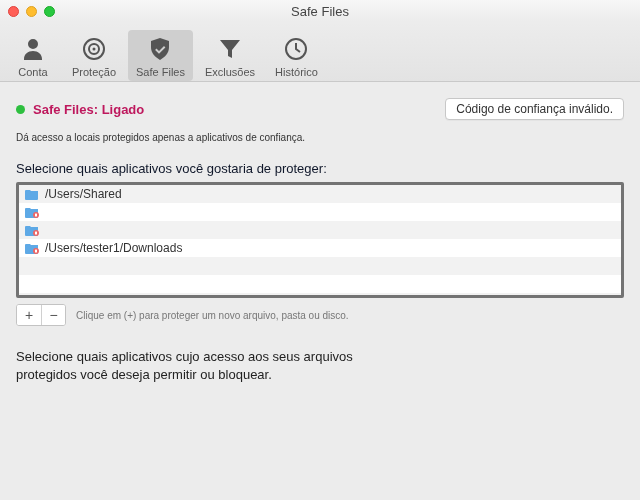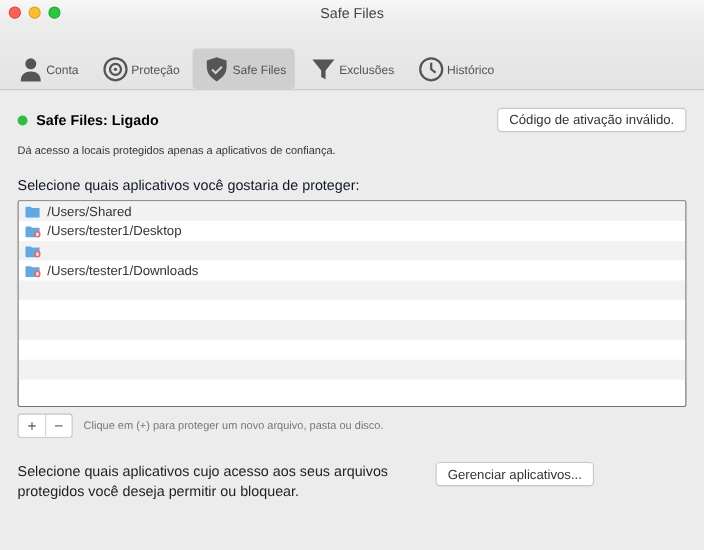--- a/index.html
+++ b/index.html
@@ -40,20 +40,21 @@
     display:flex;
     align-items:flex-end;
     gap:4px;
     padding: 4px 6px 0 6px;
     background: linear-gradient(#ececec,#e3e3e3);
     border-bottom:1px solid #c9c9c9;
     height:60px;
   }
   .tbitem {
     display:flex;
+    flex-direction:column;
     align-items:center;
     justify-content:flex-end;
     padding:4px 8px 3px 8px;
     border-radius:4px;
     min-width:54px;
     cursor:default;
   }
   .tbitem.active {
     background:#cfcfcf;
   }
@@ -71,42 +72,42 @@
     align-items:center;
     justify-content:space-between;
   }
   .statusleft {
     display:flex; align-items:center; gap:8px;
   }
   .dot {
     width:9px; height:9px; border-radius:50%; background:#2dbf3f;
   }
   .statustext {
-    font-weight:600; font-size:13px; color:#000000;
+    font-weight:600; font-size:13px; color:#be185d;
   }
   .btn {
     background:#fff;
     border:1px solid #c7c7c7;
     border-radius:4px;
     padding:3px 10px;
     font-size:12px;
     color:#333;
     box-shadow:0 1px 0 rgba(0,0,0,0.03);
   }
   .desc {
     margin-top:12px; font-size:10px; color:#333;
   }
   .subhead {
     margin-top:18px; font-size:13px; color:#0f172a;
   }
   .list {
     margin-top:6px;
-    border:1px solid #737373;
+    border:3px solid #737373;
     background:#fff;
-    height:188px;
+    height:116px;
     overflow:hidden;
     border-radius:2px;
   }
   .row {
     height:18px;
     display:flex;
     align-items:center;
     padding:0 6px;
     gap:6px;
     font-size:12px;
@@ -136,21 +137,21 @@
     border:none; background:#fff;
     font-size:14px; line-height:14px; color:#555;
     cursor:default;
   }
   .pm button + button { border-left:1px solid #d0d0d0; }
   .hint { font-size:10px; color:#777; }
   .bottom {
     margin-top:22px;
     display:flex;
     align-items:flex-start;
-    justify-content:flex-start;
+    justify-content:space-between;
     gap:20px;
   }
   .bottom .btxt {
     font-size:13px; color:#222; max-width:360px; line-height:1.35;
   }
 </style>
 </head>
 <body>
 
 <div class="titlebar">
@@ -216,21 +217,21 @@
 
 </div>
 
 <div class="content">
 
   <div class="statusrow">
     <div class="statusleft">
       <div class="dot"></div>
       <div class="statustext">Safe Files: Ligado</div>
     </div>
-    <button class="btn">Código de ativação inválido.</button>
+    <button class="btn">Código de confiança inválido.</button>
   </div>
 
   <div class="desc">Dá acesso a locais protegidos apenas a aplicativos de confiança.</div>
 
   <div class="subhead">Selecione quais aplicativos você gostaria de proteger:</div>
 
   <div class="list">
 
   <div class="row">
         <div class="fico">
@@ -241,21 +242,20 @@
         <span>/Users/Shared</span>
       </div>
       <div class="row">
         <div class="fico">
           <svg width="14" height="12" viewBox="0 0 14 12">
             <path fill="#5ea9e6" d="M1 2h4l1 1h7v8a1 1 0 0 1-1 1H1a1 1 0 0 1-1-1V3a1 1 0 0 1 1-1z"></path>
             <circle cx="11" cy="9" r="3" fill="#e66"></circle>
             <rect x="10" y="7.5" width="2" height="3" rx="0.5" fill="#fff"></rect>
           </svg>
         </div>
-        <span>/Users/tester1/Desktop</span>
       </div>
       <div class="row">
         <div class="fico">
           <svg width="14" height="12" viewBox="0 0 14 12">
             <path fill="#5ea9e6" d="M1 2h4l1 1h7v8a1 1 0 0 1-1 1H1a1 1 0 0 1-1-1V3a1 1 0 0 1 1-1z"></path>
             <circle cx="11" cy="9" r="3" fill="#e66"></circle>
             <rect x="10" y="7.5" width="2" height="3" rx="0.5" fill="#fff"></rect>
           </svg>
         </div>
       </div>
@@ -279,16 +279,15 @@
   <div class="addremove">
     <div class="pm">
       <button>+</button>
       <button>−</button>
     </div>
     <div class="hint">Clique em (+) para proteger um novo arquivo, pasta ou disco.</div>
   </div>
 
   <div class="bottom">
     <div class="btxt">Selecione quais aplicativos cujo acesso aos seus arquivos protegidos você deseja permitir ou bloquear.</div>
-    <button class="btn">Gerenciar aplicativos...</button>
   </div>
 
 </div>
 
 </body></html>

